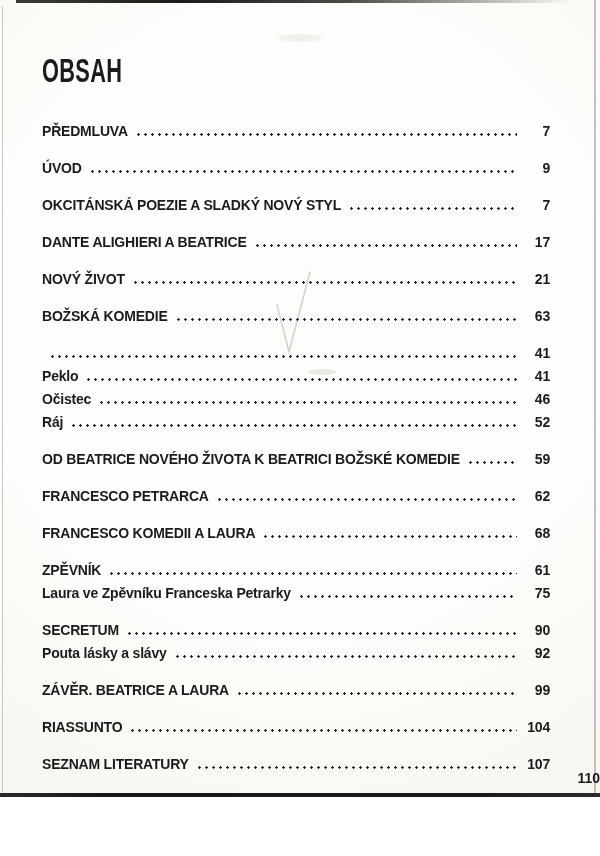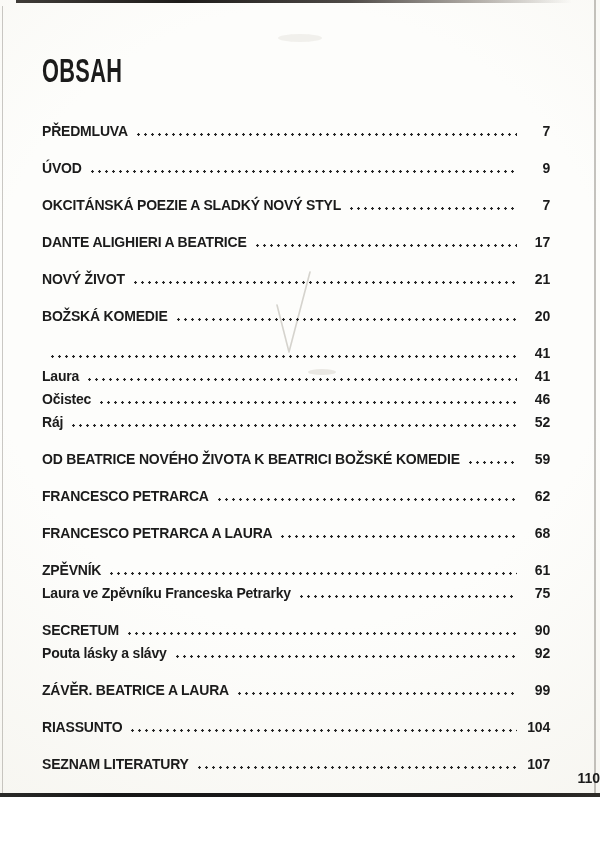--- a/index.html
+++ b/index.html
@@ -108,28 +108,28 @@
     <span class="pagenum">17</span>
   </div>
         <div class="row main">
     <span class="label">NOVÝ ŽIVOT</span>
     <span class="leader"></span>
     <span class="pagenum">21</span>
   </div>
         <div class="row main">
     <span class="label">BOŽSKÁ KOMEDIE</span>
     <span class="leader"></span>
-    <span class="pagenum">20</span>
+    <span class="pagenum">63</span>
   </div>
         <div class="row main">
     <span class="leader"></span>
     <span class="pagenum">41</span>
   </div>
         <div class="row sub">
-    <span class="label">Laura</span>
+    <span class="label">Peklo</span>
     <span class="leader"></span>
     <span class="pagenum">41</span>
   </div>
         <div class="row sub">
     <span class="label">Očistec</span>
     <span class="leader"></span>
     <span class="pagenum">46</span>
   </div>
         <div class="row sub">
     <span class="label">Ráj</span>
@@ -140,21 +140,21 @@
     <span class="label">OD BEATRICE NOVÉHO ŽIVOTA K BEATRICI BOŽSKÉ KOMEDIE</span>
     <span class="leader"></span>
     <span class="pagenum">59</span>
   </div>
         <div class="row main">
     <span class="label">FRANCESCO PETRARCA</span>
     <span class="leader"></span>
     <span class="pagenum">62</span>
   </div>
         <div class="row main">
-    <span class="label">FRANCESCO PETRARCA A LAURA</span>
+    <span class="label">FRANCESCO KOMEDII A LAURA</span>
     <span class="leader"></span>
     <span class="pagenum">68</span>
   </div>
         <div class="row main">
     <span class="label">ZPĚVNÍK</span>
     <span class="leader"></span>
     <span class="pagenum">61</span>
   </div>
         <div class="row sub">
     <span class="label">Laura ve Zpěvníku Franceska Petrarky</span>

